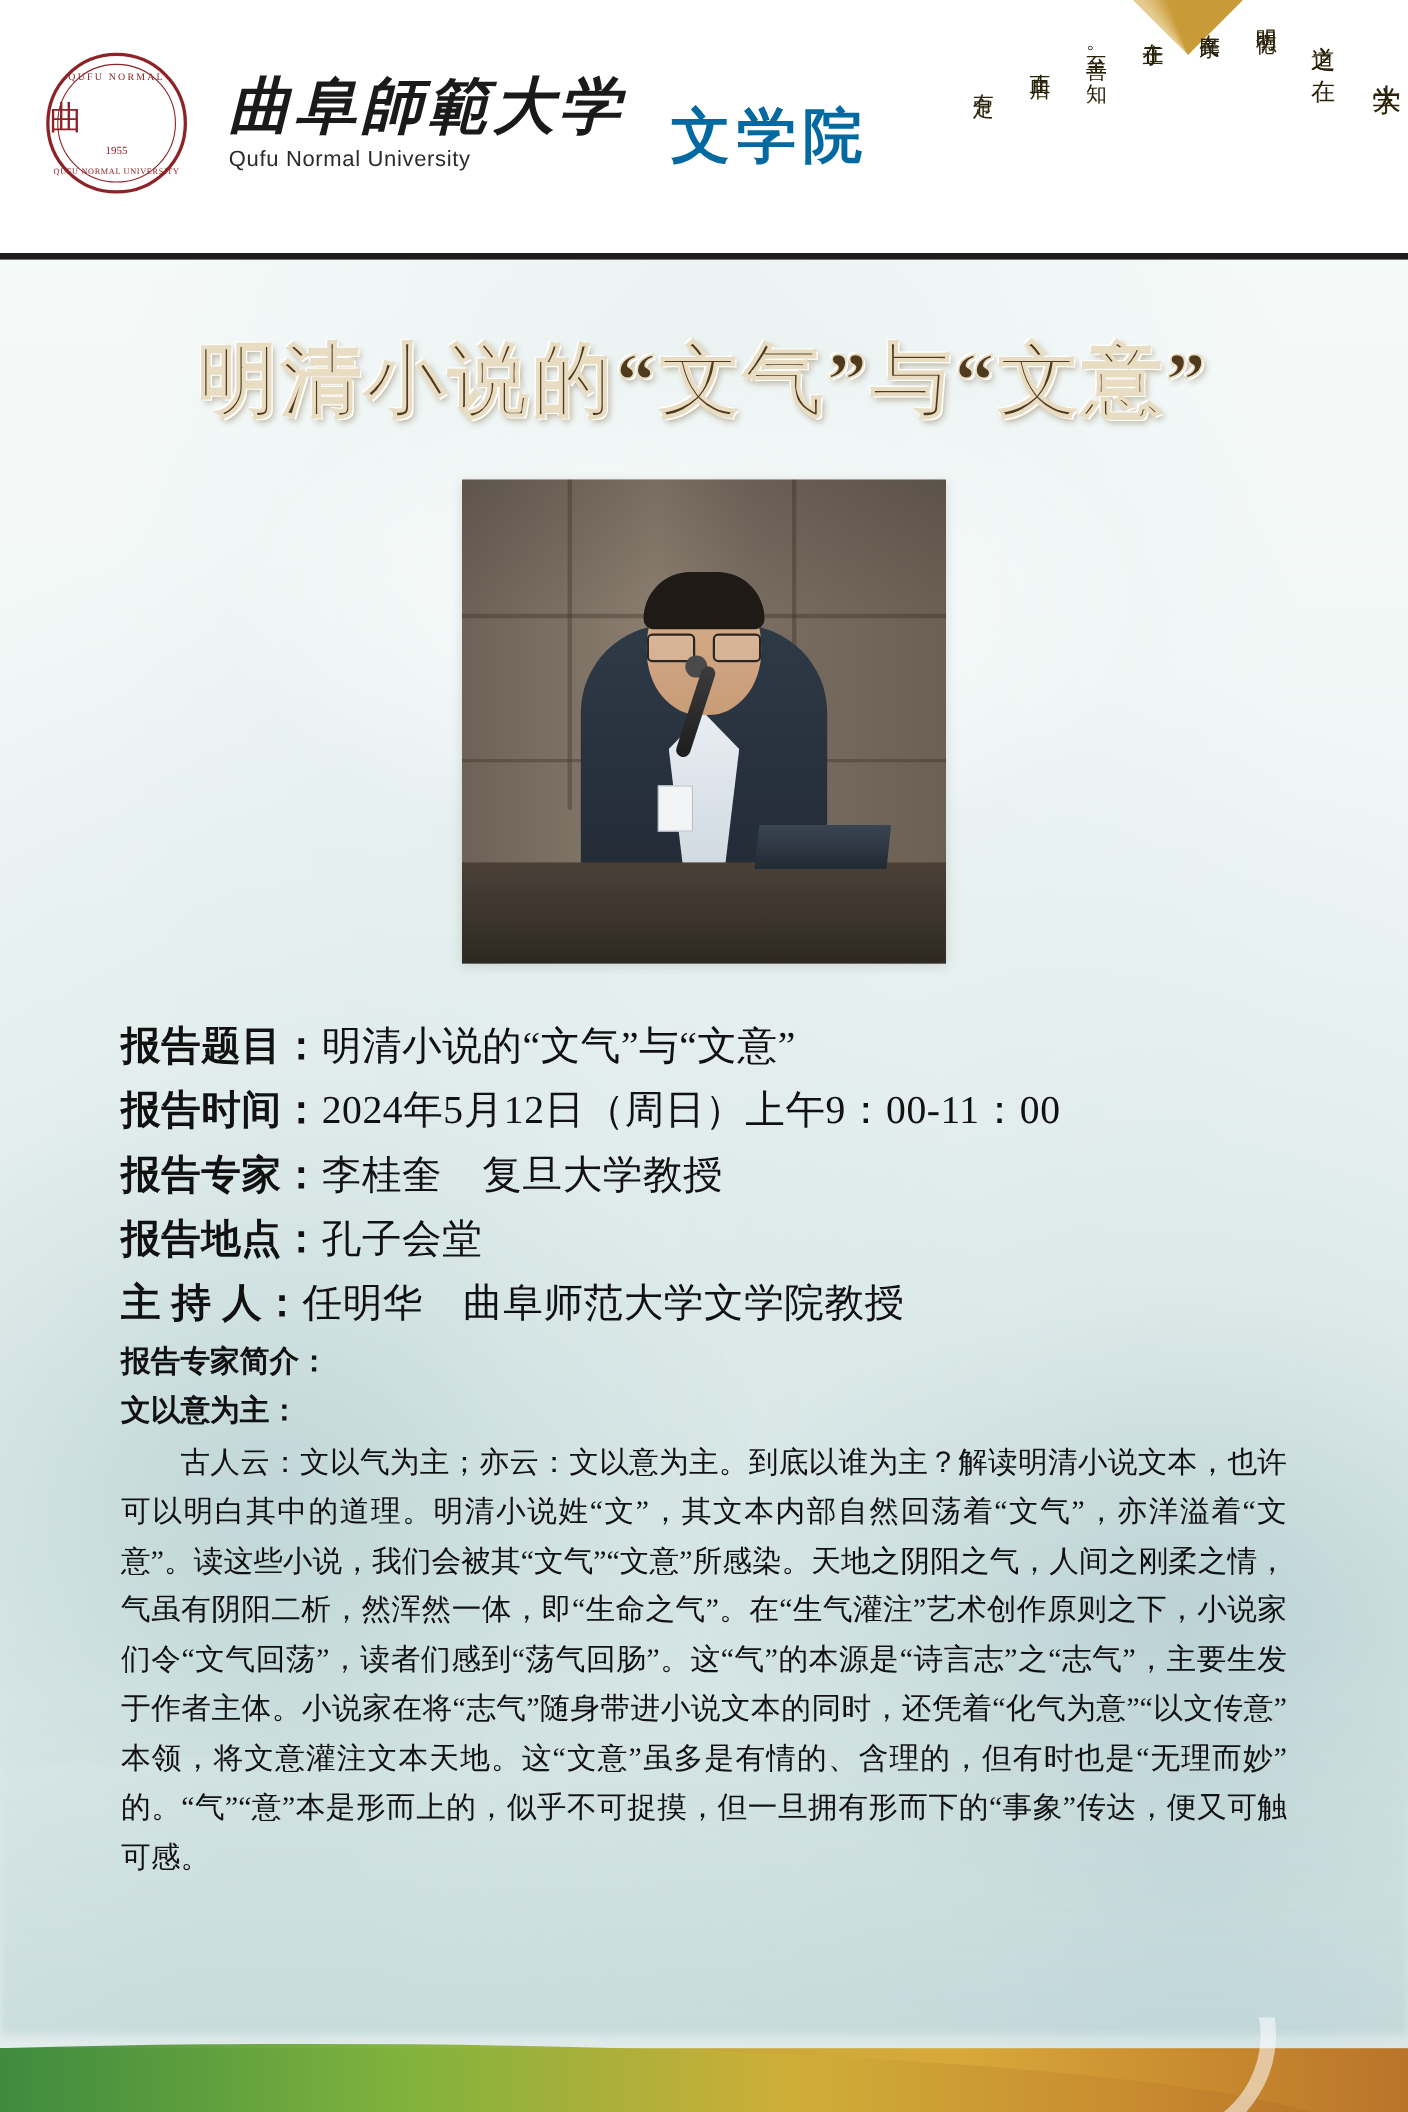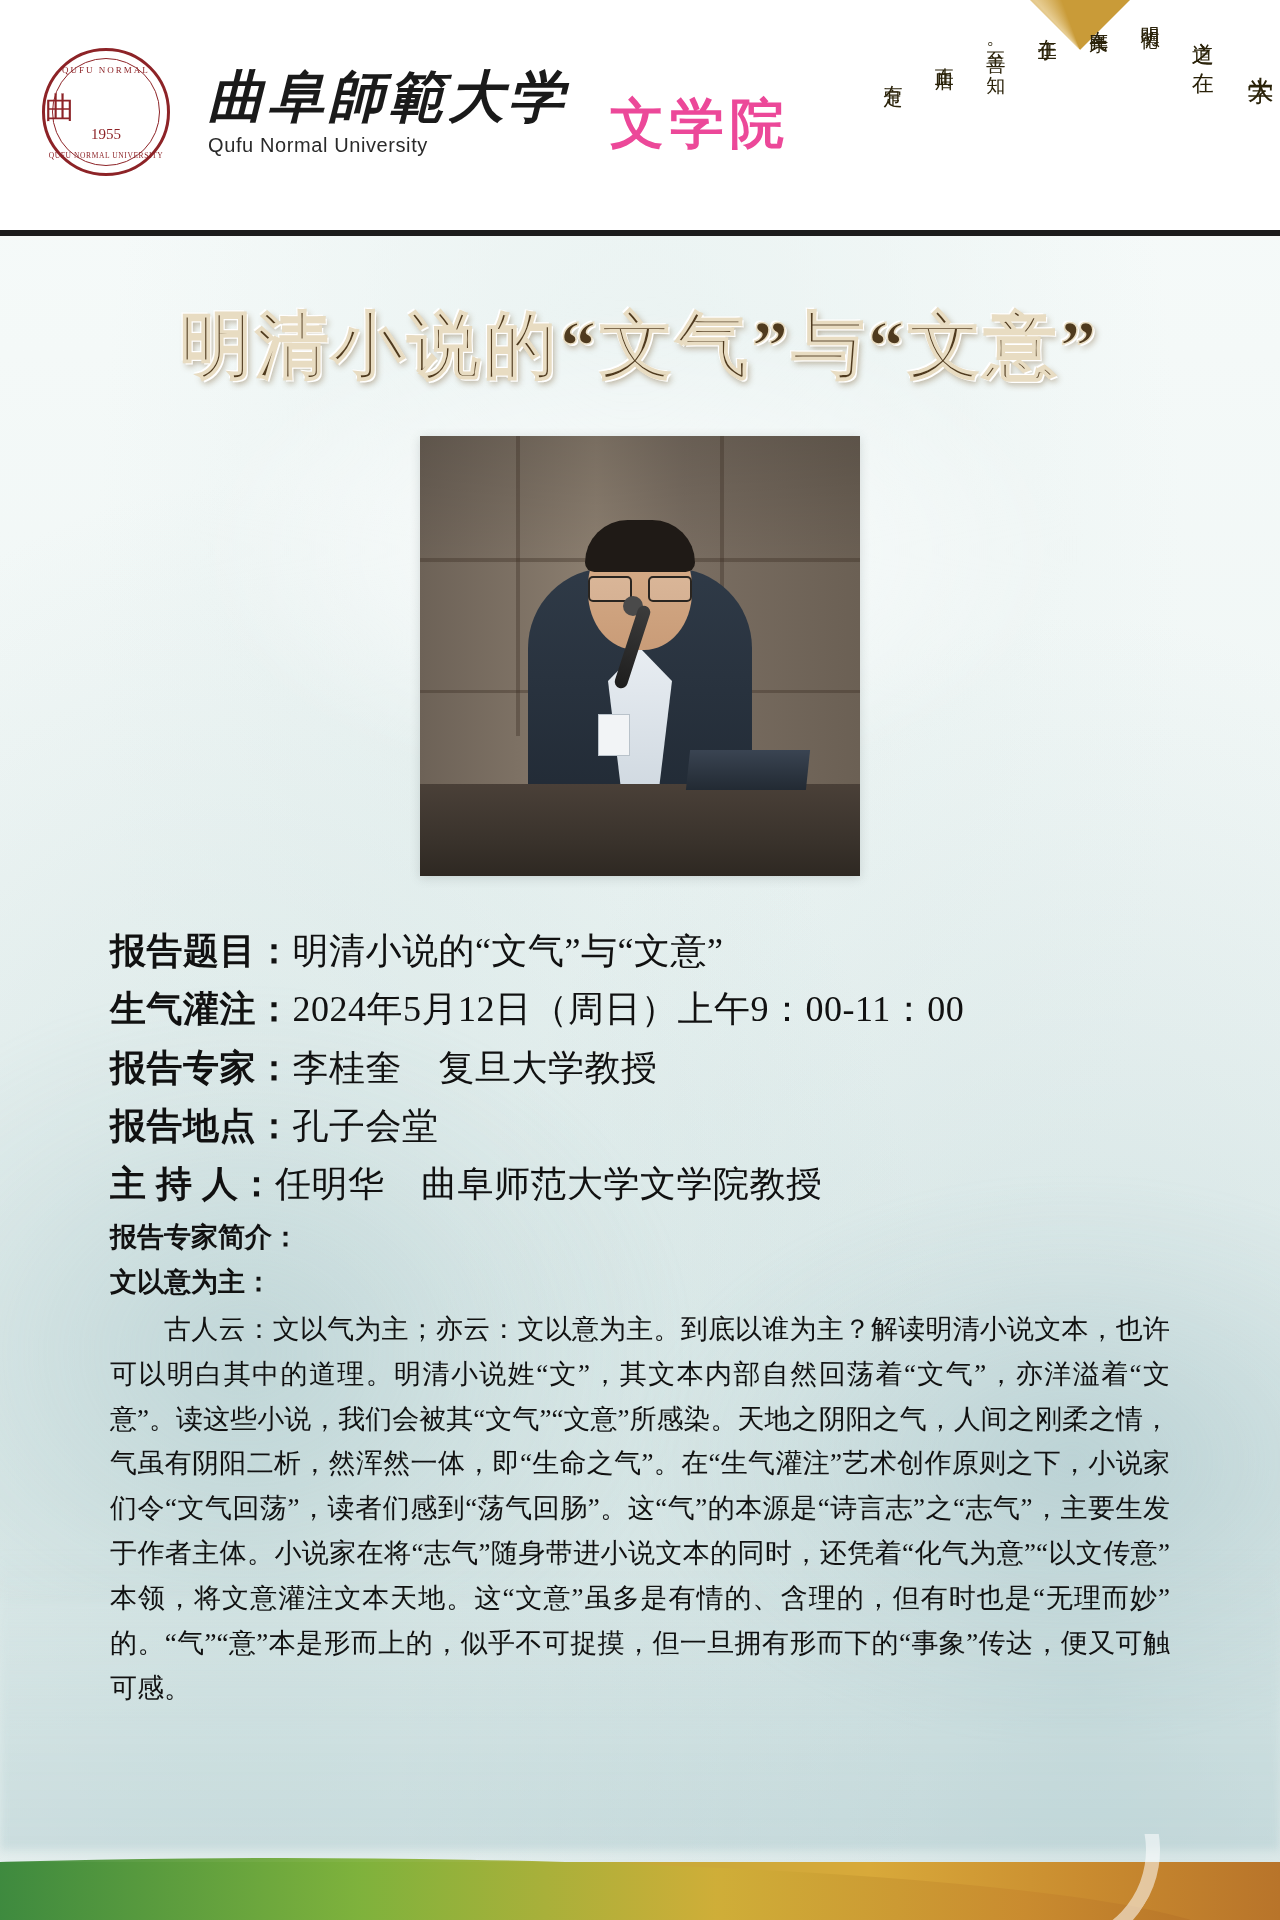--- a/index.html
+++ b/index.html
@@ -107,21 +107,21 @@
     font-size: 7.5px;
     letter-spacing: 0.6px;
     color: #8d2327;
     font-family: "Liberation Serif", "DejaVu Serif", serif;
   }
   .seal-year {
     position: absolute;
     bottom: 30px;
     left: 0; right: 0;
     text-align: center;
-    font-size: 15px;
+    font-size: 10px;
     color: #8d2327;
     font-family: "Liberation Serif", "DejaVu Serif", serif;
   }
   .seal-mark {
     font-size: 30px;
     color: #8d2327;
     line-height: 1;
     font-family: "Liberation Serif", "DejaVu Serif", serif;
     transform: translateY(-4px);
   }
@@ -144,21 +144,21 @@
     font-size: 20px;
     color: #2a2a2a;
     letter-spacing: 0.6px;
     margin-top: 6px;
   }
   .college {
     margin-left: 42px;
     font-family: "Liberation Serif", "DejaVu Serif", serif;
     font-size: 54px;
     font-weight: bold;
-    color: #ec4899;
+    color: #0369a1;
     letter-spacing: 6px;
     flex: none;
     margin-top: 24px;
   }
 
   
   .fan {
     position: absolute;
     right: 0;
     top: 0;
@@ -481,21 +481,21 @@
       <div class="laptop"></div>
     </div>
   </div>
 
   <div class="content">
 
     <div class="meta-line">
       <span class="meta-label">报告题目：</span><span>明清小说的“文气”与“文意”</span>
     </div>
     <div class="meta-line">
-      <span class="meta-label">生气灌注：</span><span>2024年5月12日（周日）上午9：00-11：00</span>
+      <span class="meta-label">报告时间：</span><span>2024年5月12日（周日）上午9：00-11：00</span>
     </div>
     <div class="meta-line">
       <span class="meta-label">报告专家：</span><span>李桂奎　复旦大学教授</span>
     </div>
     <div class="meta-line">
       <span class="meta-label">报告地点：</span><span>孔子会堂</span>
     </div>
     <div class="meta-line">
       <span class="meta-label">主 持 人：</span><span>任明华　曲阜师范大学文学院教授</span>
     </div>

